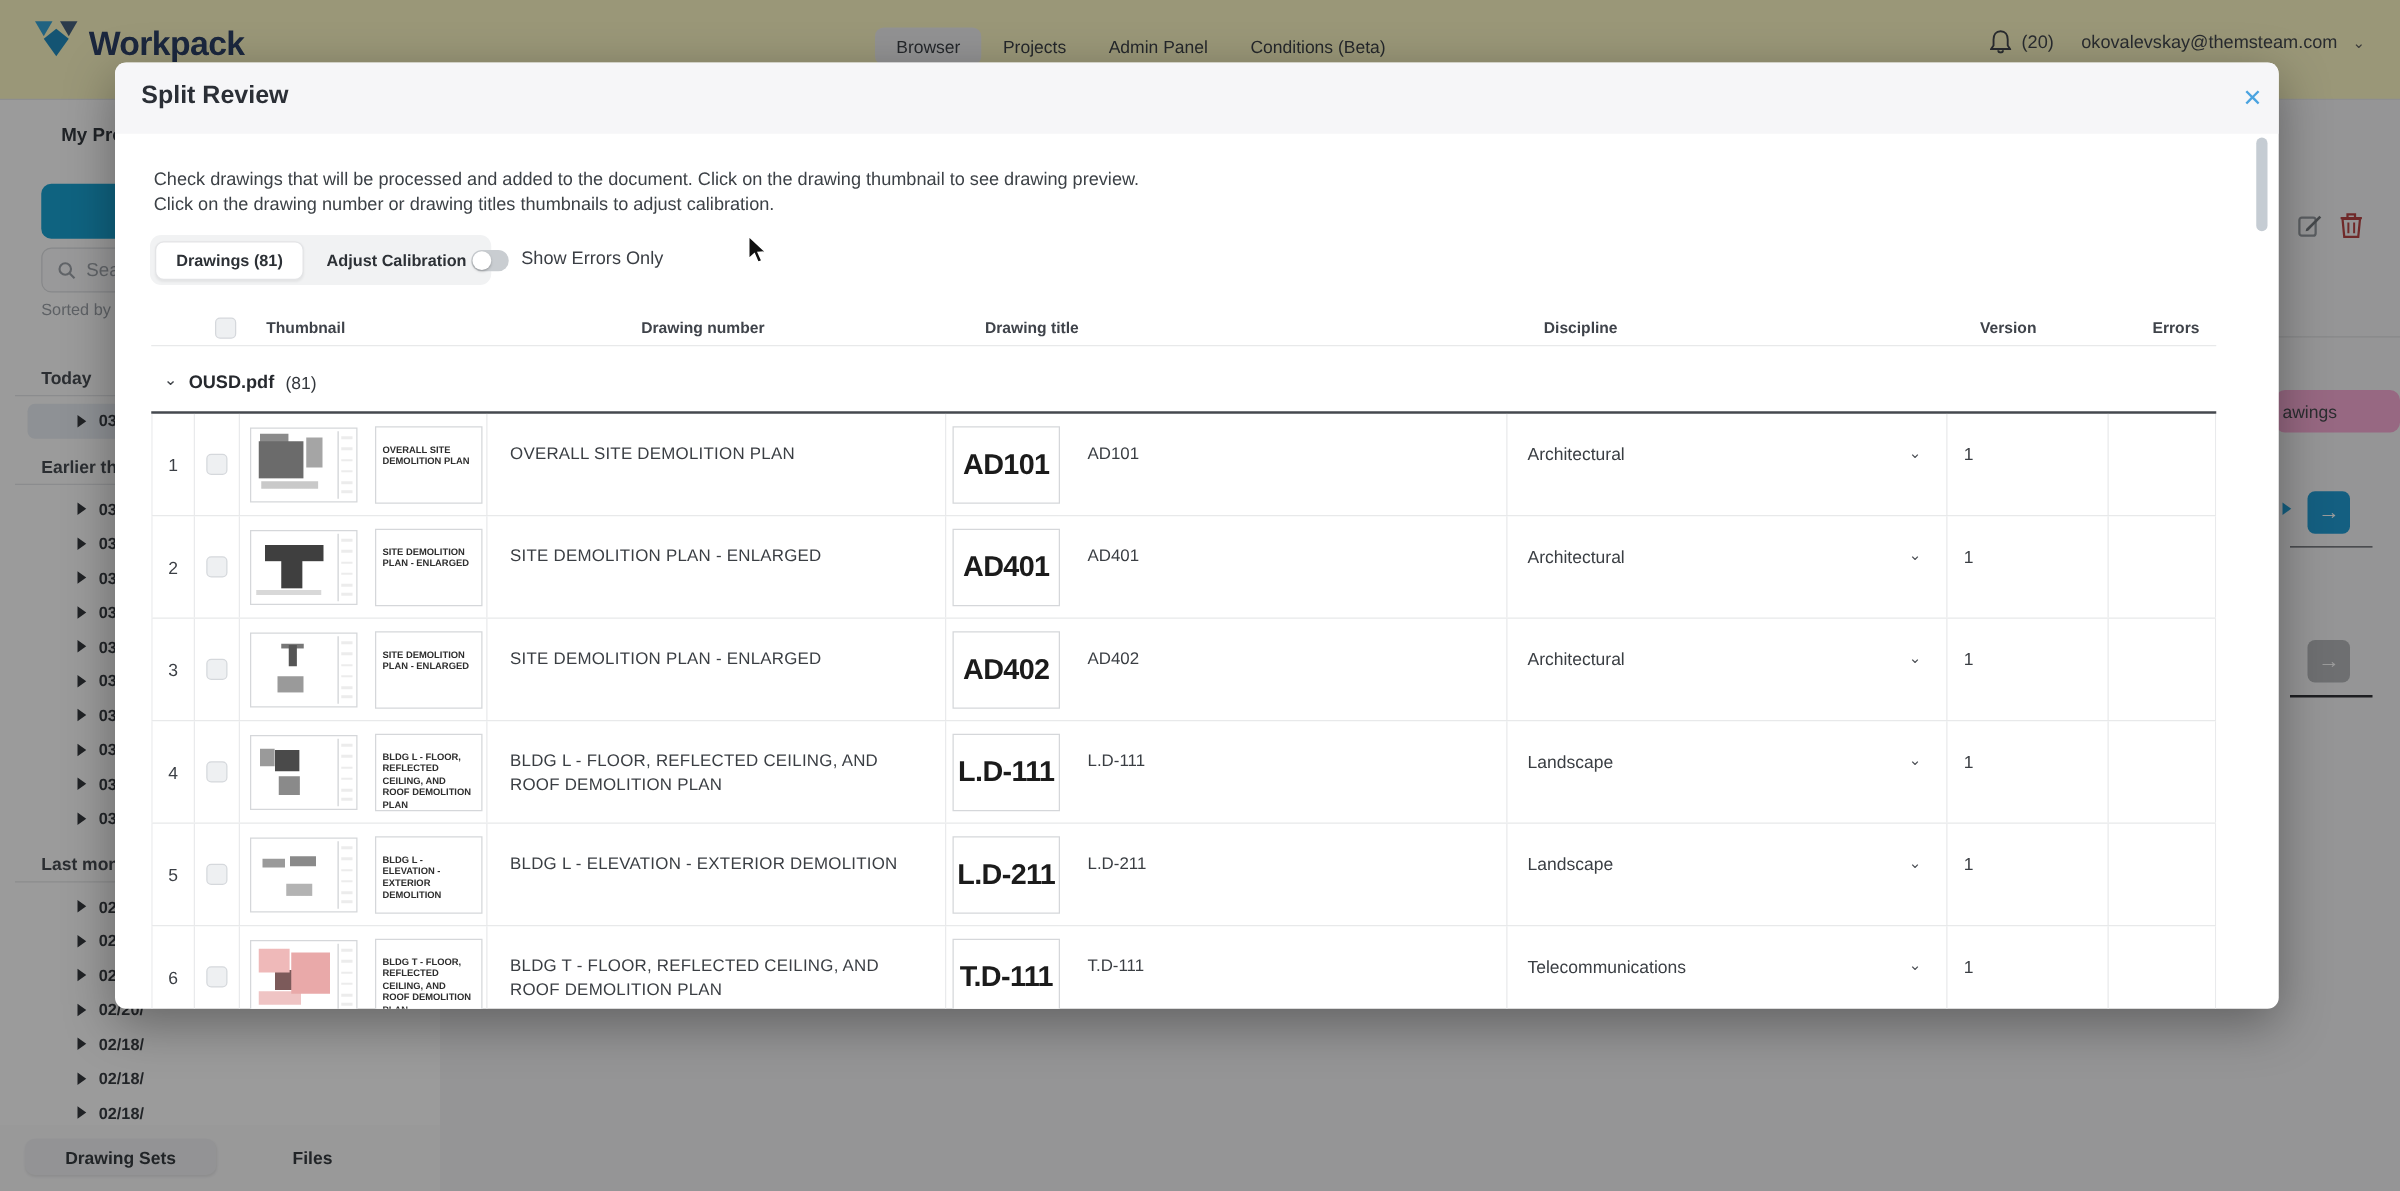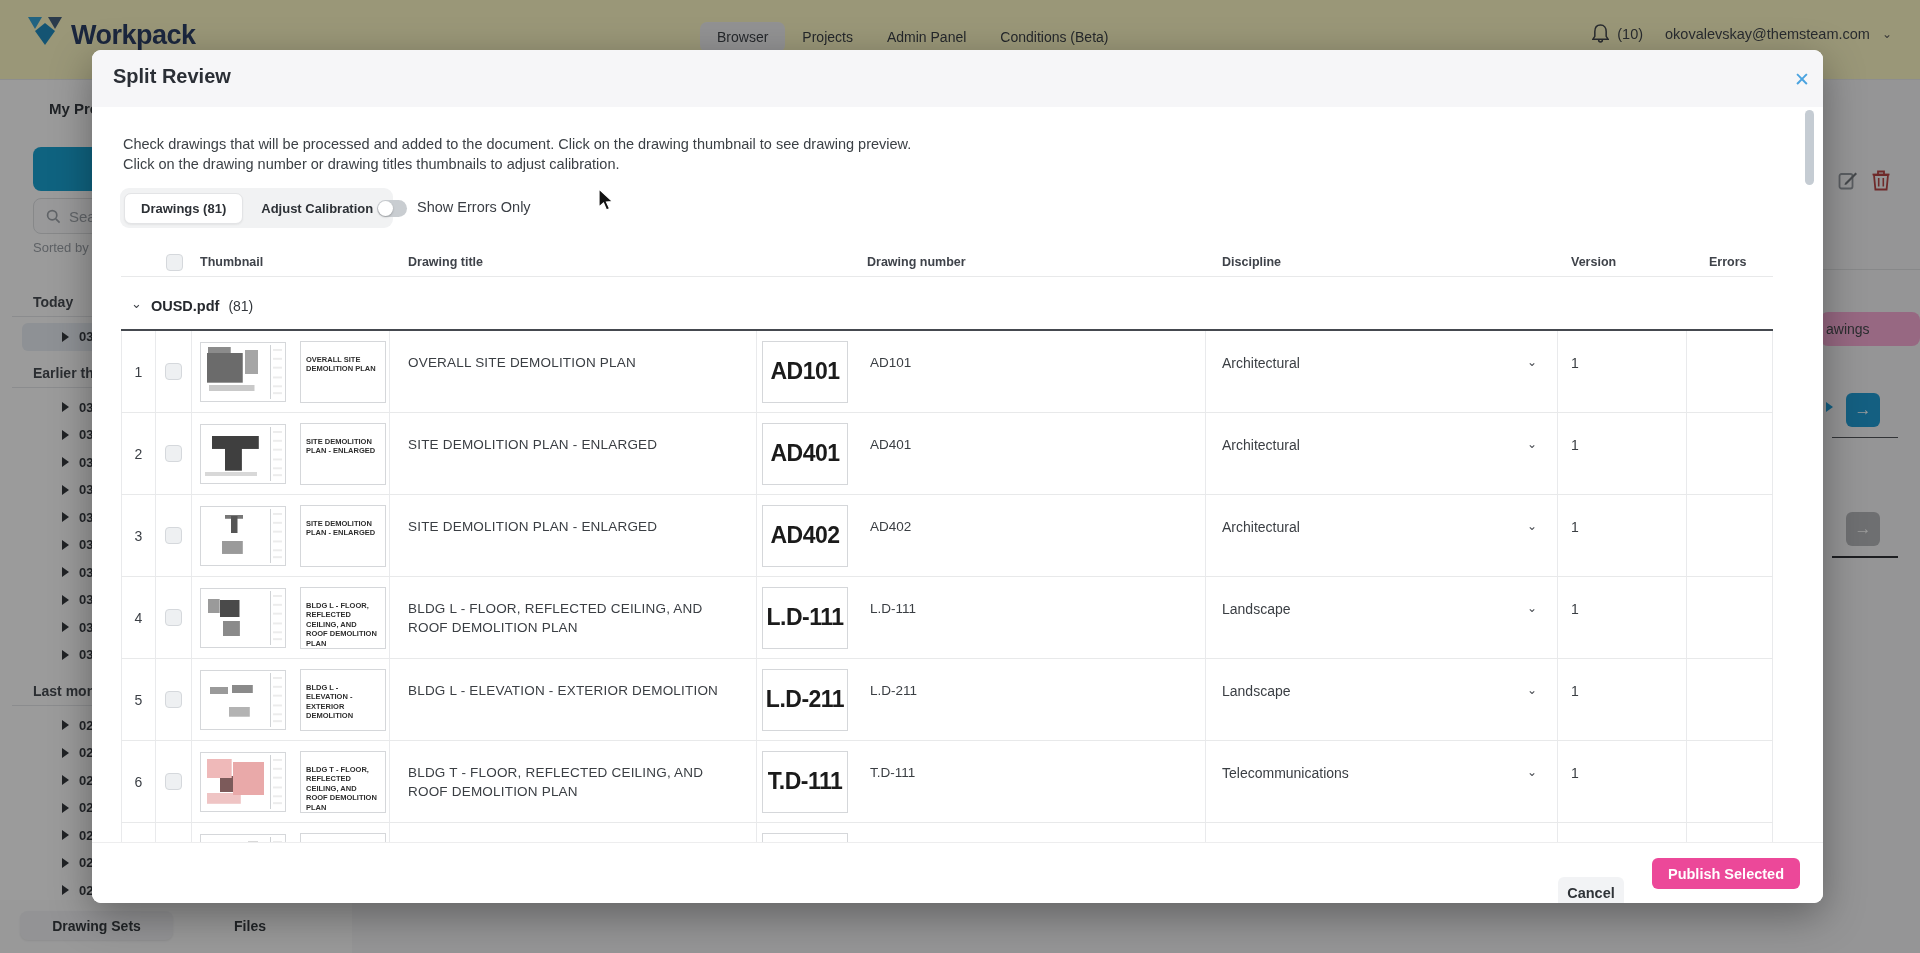--- a/index.html
+++ b/index.html
@@ -38,35 +38,35 @@
   .cb-tab { position:absolute; left:1468px; top:232px; width:100px; height:34px; background:#f9a8d4; border-radius:8px; display:flex; align-items:center; padding-left:6px; font-size:14px; color:#3e4247; }
   .cb-bluebtn { position:absolute; left:1494px; top:313px; width:34px; height:34px; border-radius:6px; background:#1798d3; color:#fff; display:flex; align-items:center; justify-content:center; font-size:17px; }
   .cb-graybtn { position:absolute; left:1494px; top:432px; width:34px; height:34px; border-radius:6px; background:#b2b4b7; color:#fff; display:flex; align-items:center; justify-content:center; font-size:17px; }
   .cb-sep1 { position:absolute; left:1480px; top:357px; width:66px; height:1px; background:#4a4e54; }
   .cb-sep2 { position:absolute; left:1480px; top:476px; width:66px; height:2px; background:#26292e; }
   .cb-tri { position:absolute; left:1474px; top:322px; width:0; height:0; border-top:5px solid transparent; border-bottom:5px solid transparent; border-left:7px solid #1798d3; }
 
   .overlay { position:absolute; inset:0; background:rgba(17,17,17,0.42); z-index:5; }
 
   
-  .modal { position:absolute; left:92px; top:50px; width:1731px; height:853px; background:#fff; border-radius:9px; box-shadow:0 12px 40px rgba(0,0,0,.35); z-index:10; overflow:hidden; }
+  .modal { position:absolute; left:92px; top:50px; width:1731px; height:757px; background:#fff; border-radius:9px; box-shadow:0 12px 40px rgba(0,0,0,.35); z-index:10; overflow:hidden; }
   .m-head { position:absolute; left:0; top:0; width:100%; height:57px; background:#f6f6f8; }
   .m-title { position:absolute; left:21px; top:15px; font-size:20px; font-weight:600; color:#2b2f36; }
   .m-close { position:absolute; left:1696px; top:15px; width:28px; height:28px; font-size:19px; color:#4aa3e0; display:flex; align-items:center; justify-content:center; cursor:default; }
   .m-instr { position:absolute; left:31px; top:84px; font-size:14.5px; color:#3c4146; line-height:20px; }
   .m-tabs { position:absolute; left:28px; top:138px; height:40px; background:#f1f2f3; border-radius:9px; display:flex; align-items:center; padding:4px; gap:2px; }
   .m-tab { padding:7px 16px; font-size:13px; font-weight:600; color:#2d3136; border-radius:7px; white-space:nowrap; }
   .m-tab.active { background:#fff; border:1px solid #e3e4e6; box-shadow:0 1px 2px rgba(0,0,0,.06); }
   .m-toggle { position:absolute; left:285px; top:150px; width:30px; height:17px; border-radius:9px; background:#c9cdd1; }
   .m-toggle .knob { position:absolute; left:1px; top:1px; width:15px; height:15px; border-radius:50%; background:#fff; box-shadow:0 1px 2px rgba(0,0,0,.25); }
   .m-toggle-label { position:absolute; left:325px; top:149px; font-size:14.5px; color:#3a3e44; }
 
   .grid8 { display:grid; grid-template-columns:35px 36px 198px 367px 449px 352px 129px 86px; }
   .t-head { position:absolute; left:29px; top:198px; width:1652px; height:29px; border-bottom:1px solid #e8e9ea; font-size:12.5px; font-weight:600; color:#3f434a; }
-  .t-head .hc { display:flex; align-items:center; }
+  .t-head .hc { display:flex; align-items:center;margin-left:13px; }
   .checkbox { width:17px; height:17px; border-radius:4px; background:#eef0f2; border:1px solid #d5d8dc; display:inline-block; }
 
   .t-group { position:absolute; left:29px; top:232px; width:1652px; height:49px; border-bottom:2px solid #45494f; display:flex; align-items:center; gap:9px; padding-left:10px; }
   .t-group .gchev { font-size:13px; color:#41454b; transform:translateY(-2px); }
   .t-group .gname { font-size:14.5px; font-weight:700; color:#26292e; }
   .t-group .gcount { font-size:14px; color:#33373c; }
 
   .t-rows { position:absolute; left:29px; top:281px; width:1652px; height:511px; overflow:hidden; }
   .row { height:82px; border-bottom:1px solid #e8e9ea; }
   .row .cell { border-right:1px solid #e9eaec; position:relative; }
@@ -117,21 +117,21 @@
       <span class="tab active">Browser</span>
       <span class="tab">Projects</span>
       <span class="tab">Admin Panel</span>
       <span class="tab">Conditions (Beta)</span>
     </nav>
   <div class="tb-right">
     <svg class="bell" viewBox="0 0 18 20">
       <path d="M9 1 C5 1 3 4 3 8 L3 13 L1 16 L17 16 L15 13 L15 8 C15 4 13 1 9 1 Z" fill="none" stroke="#3a3f45" stroke-width="1.6"></path>
       <path d="M7 17 a2 2 0 0 0 4 0" fill="none" stroke="#3a3f45" stroke-width="1.6"></path>
     </svg>
-    <span>(10)</span>
+    <span>(20)</span>
     <span style="margin-left:14px;">okovalevskay@themsteam.com</span>
     <span class="chev-sm">⌄</span>
   </div>
 </header>
 
 <aside class="sidebar">
   <div class="sb-title">My Proj</div>
   <button class="sb-primary"></button>
   <div class="sb-search">
     <svg width="15" height="15" viewBox="0 0 15 15">
@@ -270,22 +270,22 @@
       <span class="knob"></span>
     </div>
   <div class="m-toggle-label">Show Errors Only</div>
 
   <div class="t-head grid8" id="t-head">
       <div class="hc"></div>
       <div class="hc" style="justify-content: center;">
         <span class="checkbox"></span>
       </div>
       <div class="hc" style="padding-left: 8px;">Thumbnail</div>
+      <div class="hc" style="padding-left: 110px;">Drawing number</div>
       <div class="hc" style="padding-left: 18px;">Drawing title</div>
-      <div class="hc" style="padding-left: 110px;">Drawing number</div>
       <div class="hc" style="padding-left: 16px;">Discipline</div>
       <div class="hc" style="padding-left: 13px;">Version</div>
       <div class="hc" style="padding-left: 22px;">Errors</div>
     </div>
 
   <div class="t-group">
     <span class="gchev">⌄</span>
     <span class="gname">OUSD.pdf</span>
     <span class="gcount">(81)</span>
   </div>

